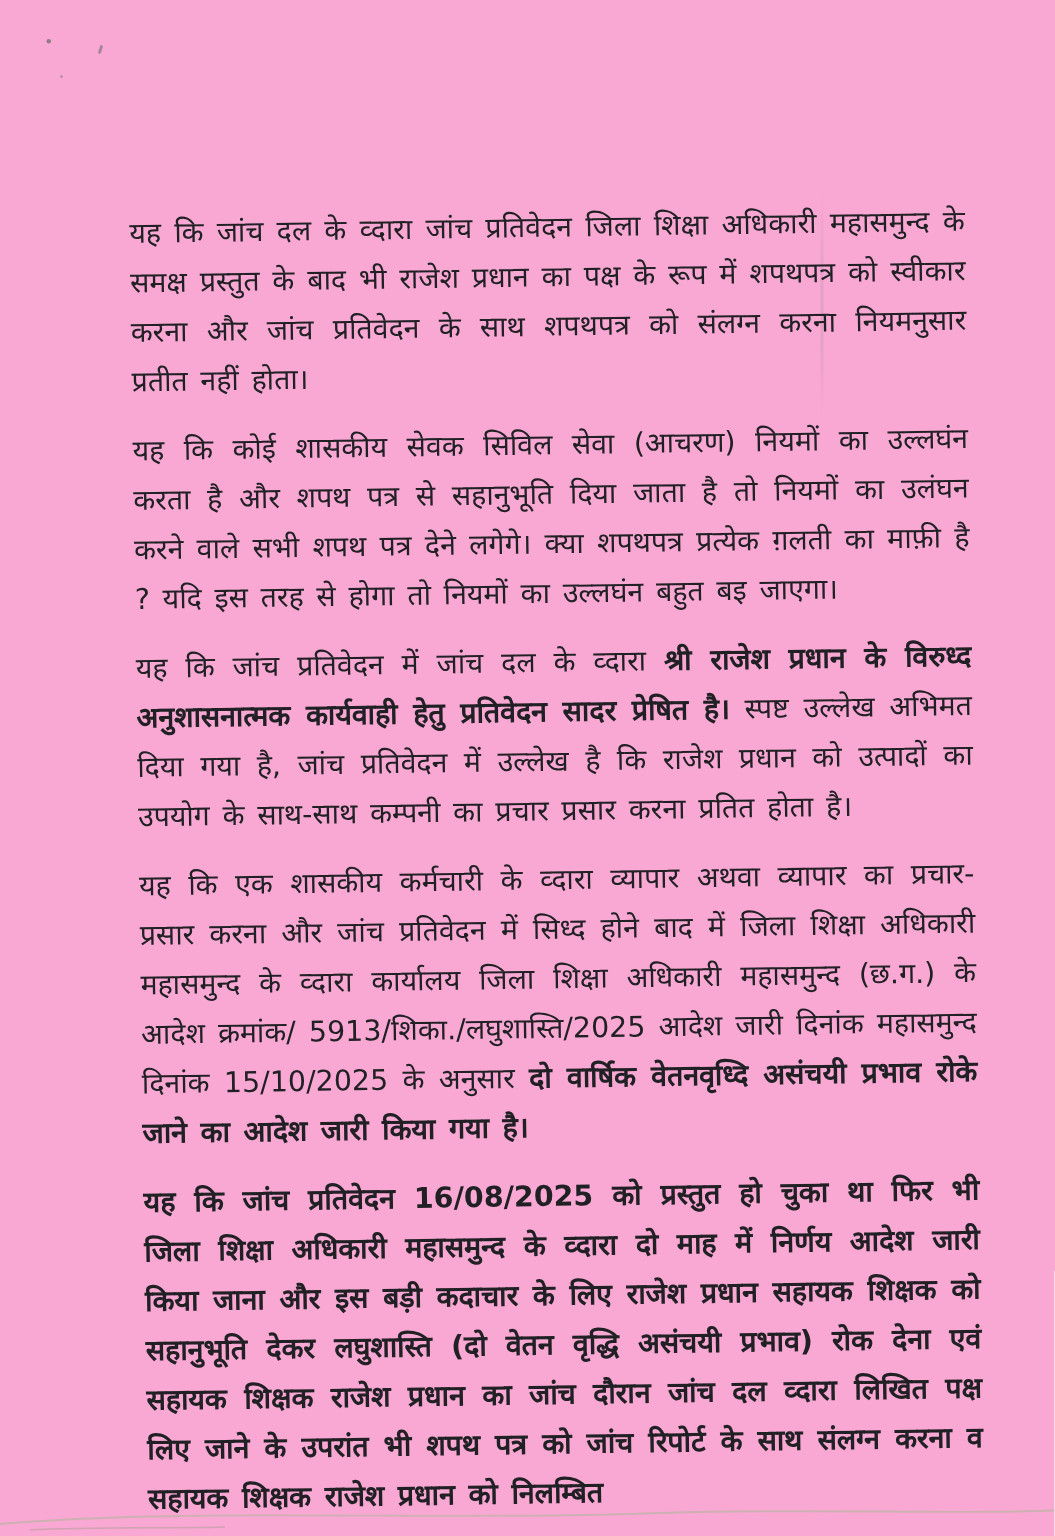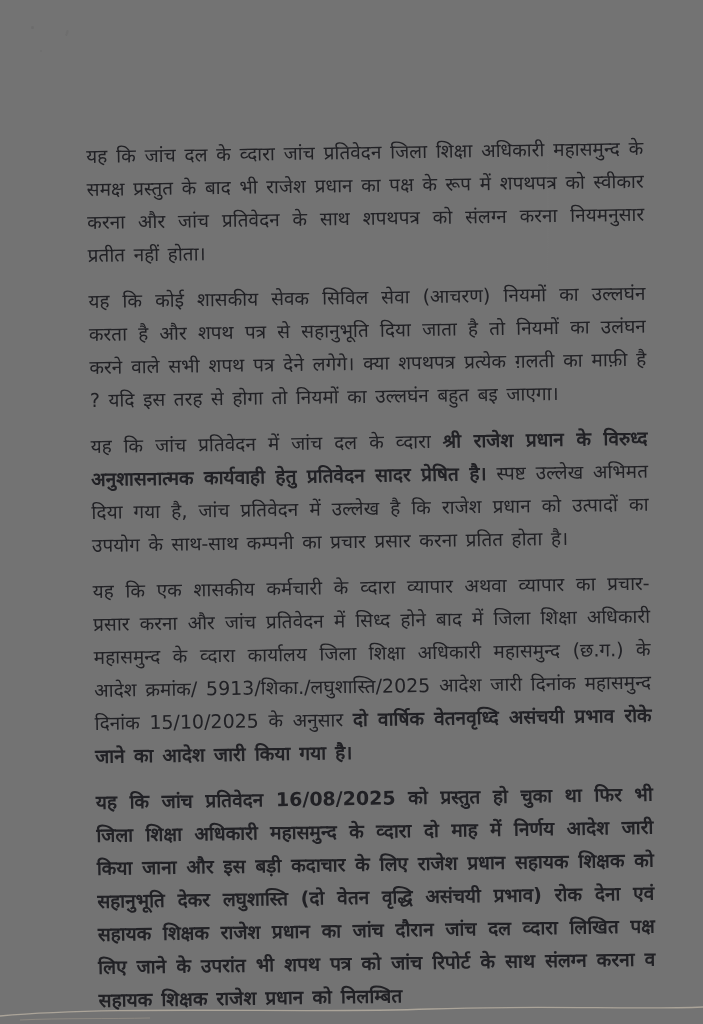--- a/index.html
+++ b/index.html
@@ -61,21 +61,21 @@
     left: 0;
     top: 996px;
     width: 703px;
     height: 28px;
     pointer-events: none;
   }
 </style>
 </head>
 <body style="background: rgb(253, 253, 252);">
 
-<div class="sheet" style="background: #737373;">
+<div class="sheet" style="background: #f9a8d4;">
 
   <span class="speck speck-1"></span>
   <span class="speck speck-2"></span>
   <span class="speck speck-3"></span>
   <span class="crease"></span>
 
   <div class="text-block" style="color: rgb(33, 33, 37);">
 
   <p><span>यह कि जांच दल के व्दारा जांच प्रतिवेदन जिला शिक्षा अधिकारी महासमुन्द के समक्ष प्रस्तुत के बाद भी राजेश प्रधान का पक्ष के रूप में शपथपत्र को स्वीकार करना और जांच प्रतिवेदन के साथ शपथपत्र को संलग्न करना नियमनुसार प्रतीत नहीं होता।</span></p>
       <p><span>यह कि कोई शासकीय सेवक सिविल सेवा (आचरण) नियमों का उल्लघंन करता है और शपथ पत्र से सहानुभूति दिया जाता है तो नियमों का उलंघन करने वाले सभी शपथ पत्र देने लगेगे। क्या शपथपत्र प्रत्येक ग़लती का माफ़ी है ? यदि इस तरह से होगा तो नियमों का उल्लघंन बहुत बइ जाएगा।</span></p>

